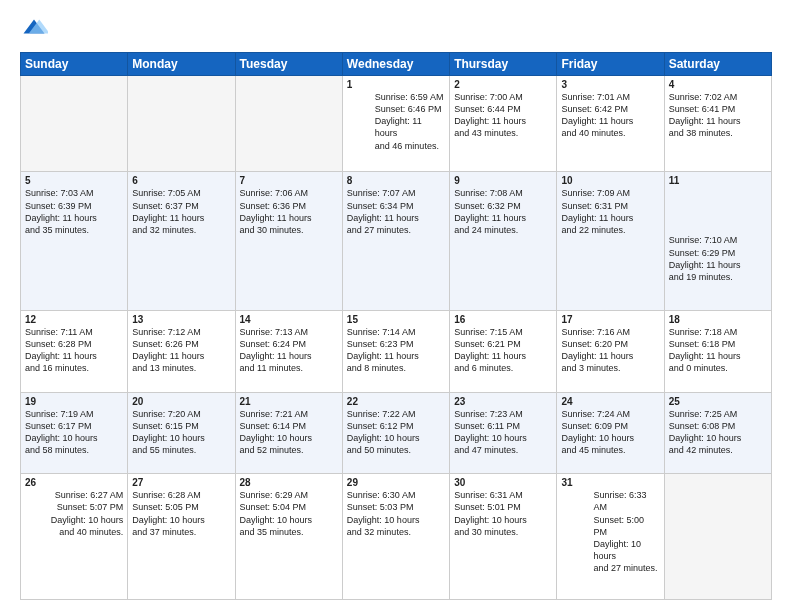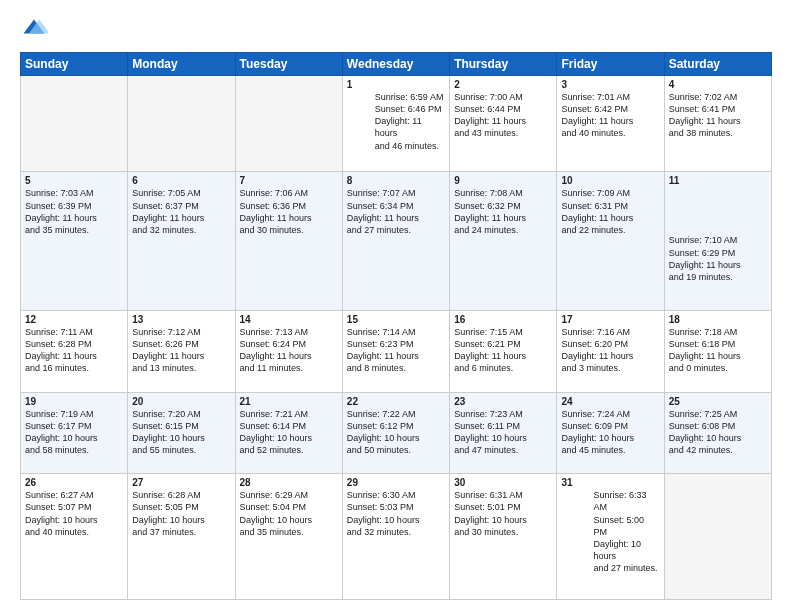--- a/index.html
+++ b/index.html
@@ -312,21 +312,21 @@
             <span class="day-num">25</span>
             <div class="day-info" style="white-space: pre-line;">Sunrise: 7:25 AM
 Sunset: 6:08 PM
 Daylight: 10 hours
 and 42 minutes.</div>
           </td>
         </tr>
         <tr>
           <td>
             <span class="day-num">26</span>
-            <div class="day-info" style="white-space: pre-line;">Sunrise: 6:27 AM
+            <div class="day-info" style="white-space: pre-line; text-align: right;">Sunrise: 6:27 AM
 Sunset: 5:07 PM
 Daylight: 10 hours
 and 40 minutes.</div>
           </td>
           <td>
             <span class="day-num">27</span>
             <div class="day-info" style="white-space: pre-line;">Sunrise: 6:28 AM
 Sunset: 5:05 PM
 Daylight: 10 hours
 and 37 minutes.</div>

